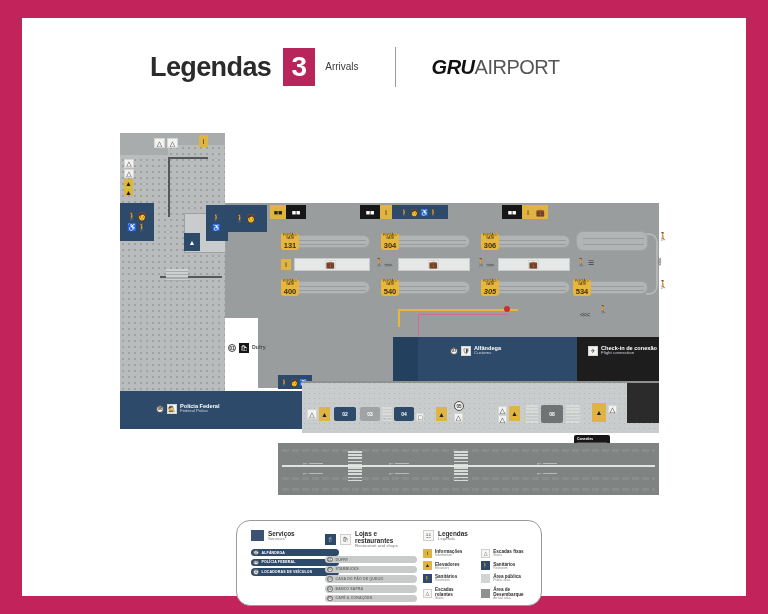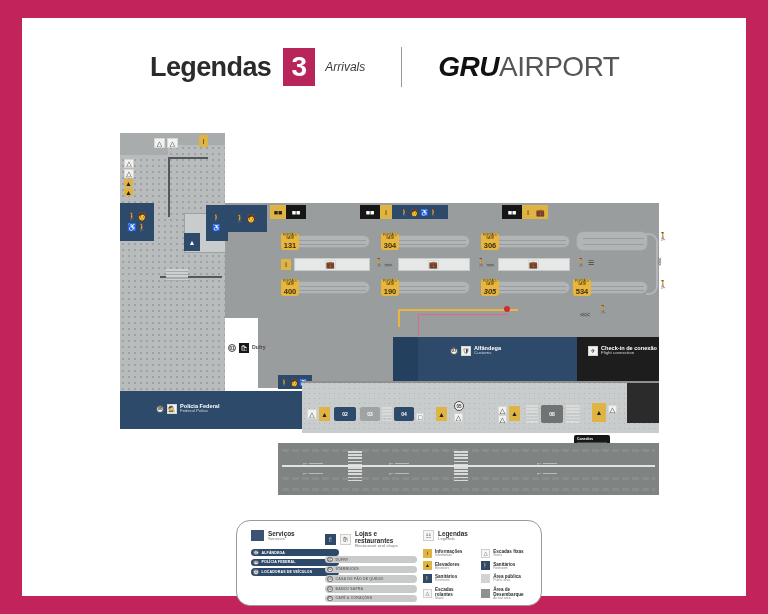--- a/index.html
+++ b/index.html
@@ -41,27 +41,27 @@
     color: #ffffff;
     font-size: 28px;
     font-weight: bold;
     display: flex;
     align-items: center;
     justify-content: center;
     margin: 0 10px 0 12px;
   }
   .hdr-sub { line-height: 1.08; }
   .hdr-sub-pt { font-size: 17px; font-weight: bold; color: #2b2b2b; }
-  .hdr-sub-en { font-size: 12px; color: #3a3a3a; font-style: italic; }
+  .hdr-sub-en { font-size: 10px; color: #3a3a3a; }
   .hdr-divider {
     width: 1px; height: 40px;
     background: #999;
     margin: 0 36px;
   }
-  .hdr-logo { font-size: 28px; letter-spacing: -0.5px; white-space: nowrap; text-align: right; }
+  .hdr-logo { font-size: 20px; letter-spacing: -0.5px; white-space: nowrap; text-align: right; }
   .hdr-logo .g { font-weight: bold; color: #111; font-style: italic; }
   .hdr-logo .a { font-weight: normal; color: #555; }
 
   
   #map {
     position: absolute;
     left: 76px; top: 95px;
     width: 615px; height: 385px;
   }
   .l { position: absolute; }
@@ -349,21 +349,21 @@
         <span class="cap">PORTÃO / GATE</span>
         <span>400</span>
       </div>
 
     <div class="l belt" style="left:286px;top:168px;width:86px;height:13px;">
         <div class="belt-line" style="top:4px;"></div>
         <div class="belt-line" style="top:8px;"></div>
       </div>
     <div class="l gate-badge" style="left:283px;top:166px;width:18px;height:17px;">
         <span class="cap">PORTÃO / GATE</span>
-        <span>190</span>
+        <span>540</span>
       </div>
 
     <div class="l belt" style="left:386px;top:168px;width:86px;height:13px;">
         <div class="belt-line" style="top:4px;"></div>
         <div class="belt-line" style="top:8px;"></div>
       </div>
     <div class="l gate-badge" style="left:383px;top:166px;width:18px;height:17px;font-style:italic;">
         <span class="cap">PORTÃO / GATE</span>
         <span>305</span>
       </div>

